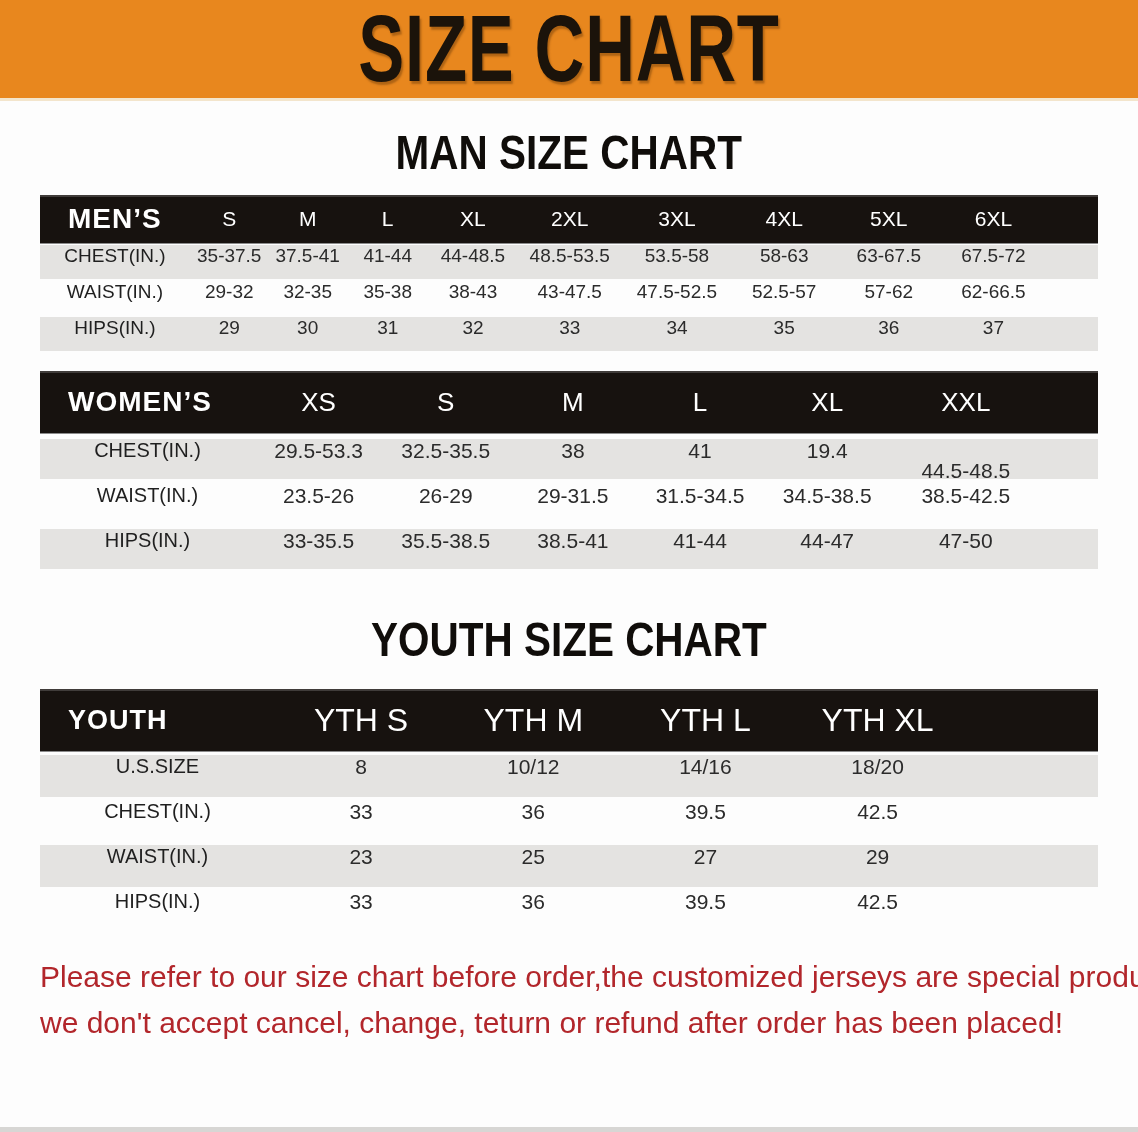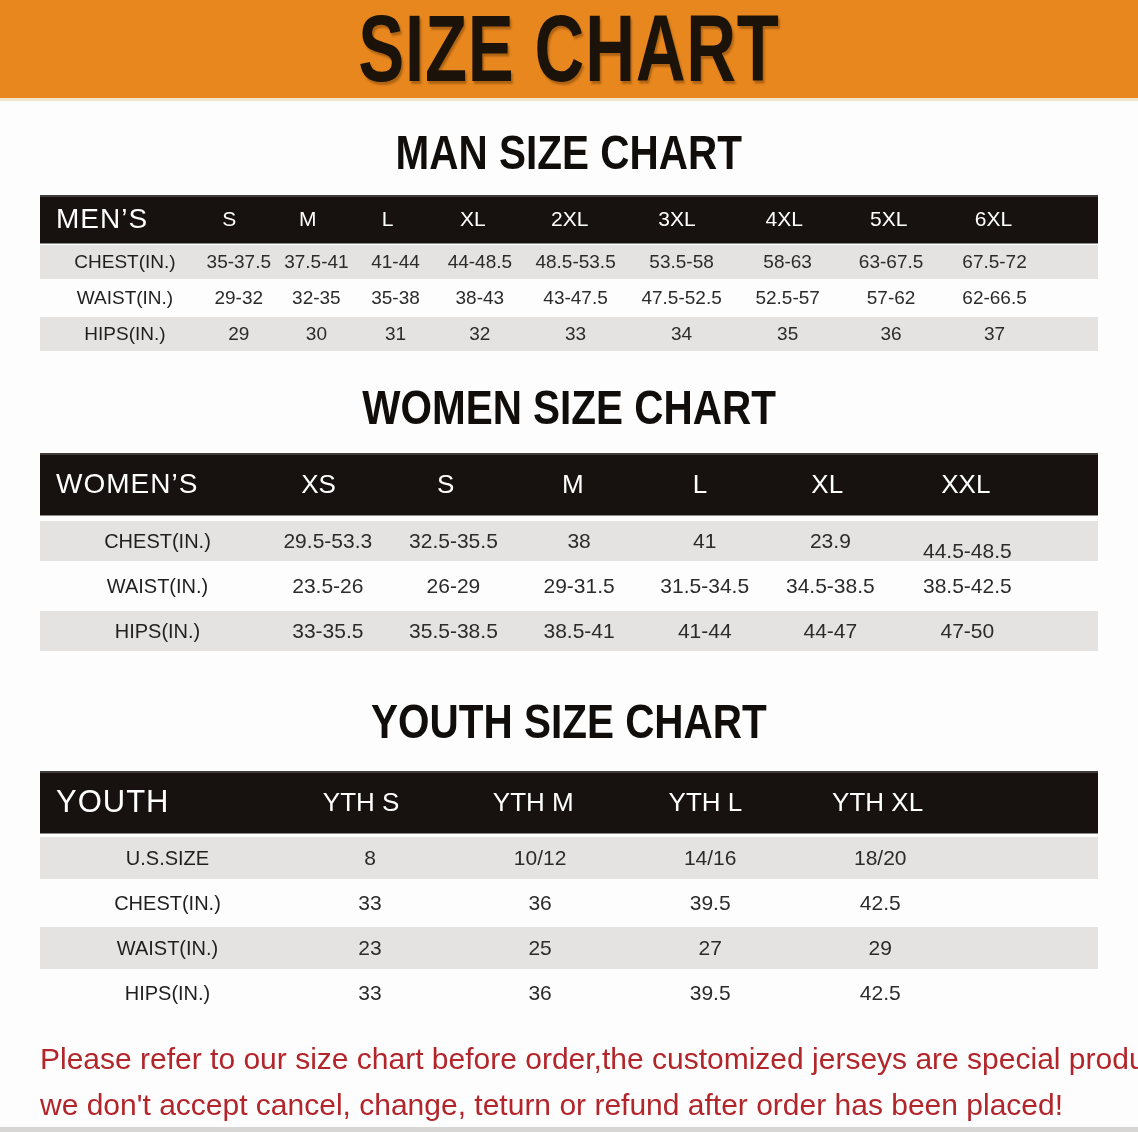--- a/index.html
+++ b/index.html
@@ -43,39 +43,39 @@
   .st-youth{margin-top:24px;}
   .table-header{
     background:var(--header-bg);color:#fff;
     display:flex;align-items:center;
     box-shadow:inset 0 2px 0 rgba(255,255,255,.18), 0 1px 0 rgba(0,0,0,.45);
   }
   .st-men .table-header{height:48px;}
   .st-women .table-header{height:62px;margin-bottom:6px;}
   .st-youth .table-header{height:62px;margin-bottom:4px;}
   .header-label{
-    font-weight:normal;letter-spacing:1px;padding-left:16px;
+    font-weight:bold;letter-spacing:1px;padding-left:28px;
     white-space:nowrap;
   }
   .st-men .header-label{font-size:28px;}
   .st-women .header-label{font-size:28px;}
-  .st-youth .header-label{font-size:31px;}
+  .st-youth .header-label{font-size:27px;}
   .lbl{flex:0 0 auto;text-align:center;}
   .st-men .lbl{width:150px;}
   .st-women .lbl{width:215px;}
   .st-youth .lbl{width:235px;}
   .st-men .header-label.lbl{width:150px;text-align:left;}
   .st-women .header-label.lbl{width:215px;text-align:left;}
   .st-youth .header-label.lbl{width:235px;text-align:left;}
   .cell{text-align:center;white-space:nowrap;}
   .size-col{color:#fff;font-weight:500;}
   .st-men .size-col{font-size:21px;}
   .st-women .size-col{font-size:26px;}
-  .st-youth .size-col{font-size:26px;}
-  .table-row{display:flex;align-items:center;color:#2b2b2b;padding-left:10px;}
+  .st-youth .size-col{font-size:32px;}
+  .table-row{display:flex;align-items:flex-start;color:#2b2b2b;}
   .st-men .table-row{height:34px;margin-top:2px;font-size:19px;}
   .st-women .table-row{height:40px;margin-top:5px;font-size:21px;}
   .st-youth .table-row{height:42px;margin-top:3px;font-size:21px;}
   .table-row.gray{background:var(--row-gray);}
   .table-row .lbl{font-size:19px;color:#1f1f1f;}
   .st-women .table-row .lbl,.st-youth .table-row .lbl{font-size:20px;}
   .notes{margin:22px 40px 0 40px;}
   .note{
     margin:0;color:var(--footer-red);
     font-size:30px;line-height:46px;font-weight:500;letter-spacing:0px;
@@ -148,39 +148,38 @@
               <span class="cell" style="flex: 1 1 0%;">33</span>
               <span class="cell" style="flex: 1.05 1 0%;">34</span>
               <span class="cell" style="flex: 1 1 0%;">35</span>
               <span class="cell" style="flex: 1 1 0%;">36</span>
               <span class="cell" style="flex: 1 1 0%;">37</span>
               <span class="cell" style="flex: 0.5 1 0%;"></span>
             </div>
           </div>
         </section>
         <section class="size-section">
-          <div class="heading-wrap hw-women"><h2 class="section-heading">WOMEN SIZE CHART</h2></div>
           <div class="size-table st-women">
             <div class="table-header">
               <span class="header-label lbl">WOMEN’S</span>
               <span class="cell size-col" style="flex: 1 1 0%;">XS</span>
               <span class="cell size-col" style="flex: 1 1 0%;">S</span>
               <span class="cell size-col" style="flex: 1 1 0%;">M</span>
               <span class="cell size-col" style="flex: 1 1 0%;">L</span>
               <span class="cell size-col" style="flex: 1 1 0%;">XL</span>
               <span class="cell size-col" style="flex: 1.18 1 0%;">XXL</span>
               <span class="cell" style="flex: 0.45 1 0%;"></span>
             </div>
             <div class="table-row gray">
               <span class="lbl">CHEST(IN.)</span>
               <span class="cell" style="flex: 1 1 0%;">29.5-53.3</span>
               <span class="cell" style="flex: 1 1 0%;">32.5-35.5</span>
               <span class="cell" style="flex: 1 1 0%;">38</span>
               <span class="cell" style="flex: 1 1 0%;">41</span>
-              <span class="cell" style="flex: 1 1 0%;">23.9</span>
+              <span class="cell" style="flex: 1 1 0%;">19.4</span>
               <span class="cell" style="flex: 1.18 1 0%; margin-top: 20px;">44.5-48.5</span>
               <span class="cell" style="flex: 0.45 1 0%;"></span>
             </div>
             <div class="table-row">
               <span class="lbl">WAIST(IN.)</span>
               <span class="cell" style="flex: 1 1 0%;">23.5-26</span>
               <span class="cell" style="flex: 1 1 0%;">26-29</span>
               <span class="cell" style="flex: 1 1 0%;">29-31.5</span>
               <span class="cell" style="flex: 1 1 0%;">31.5-34.5</span>
               <span class="cell" style="flex: 1 1 0%;">34.5-38.5</span>

